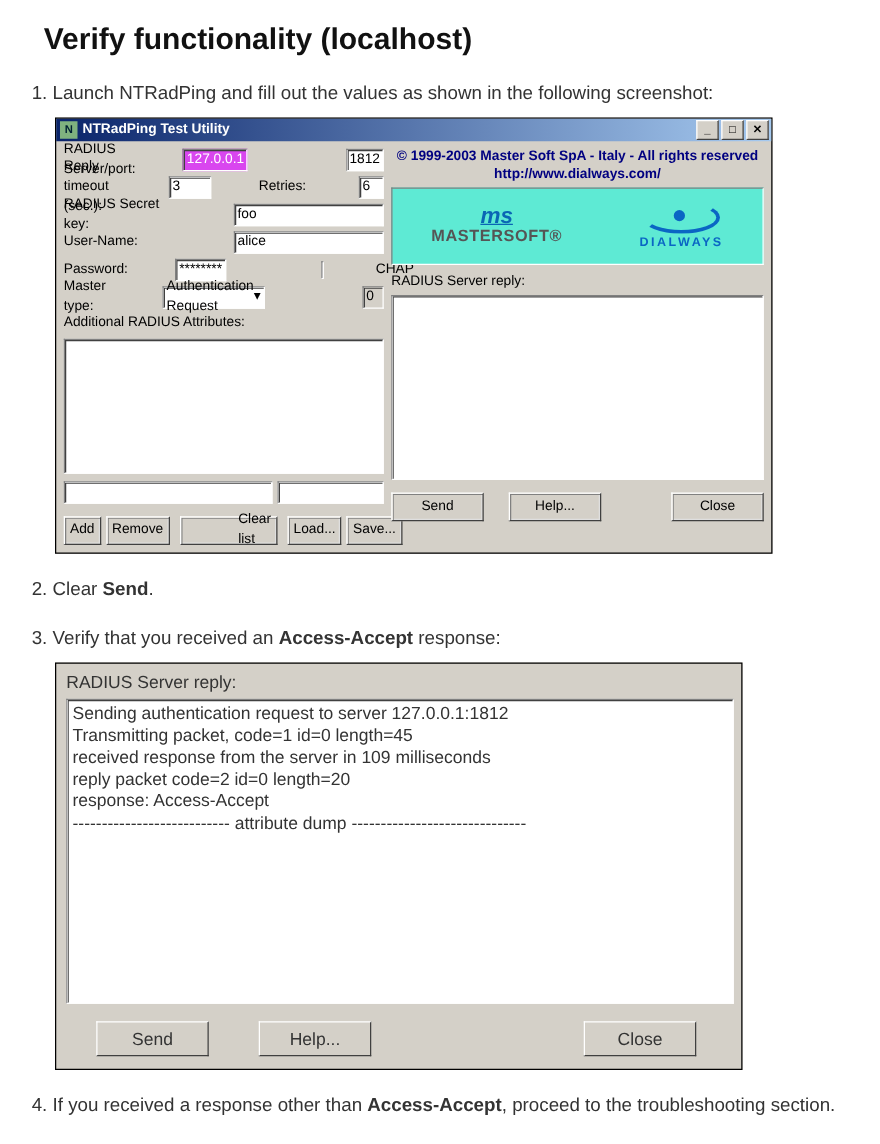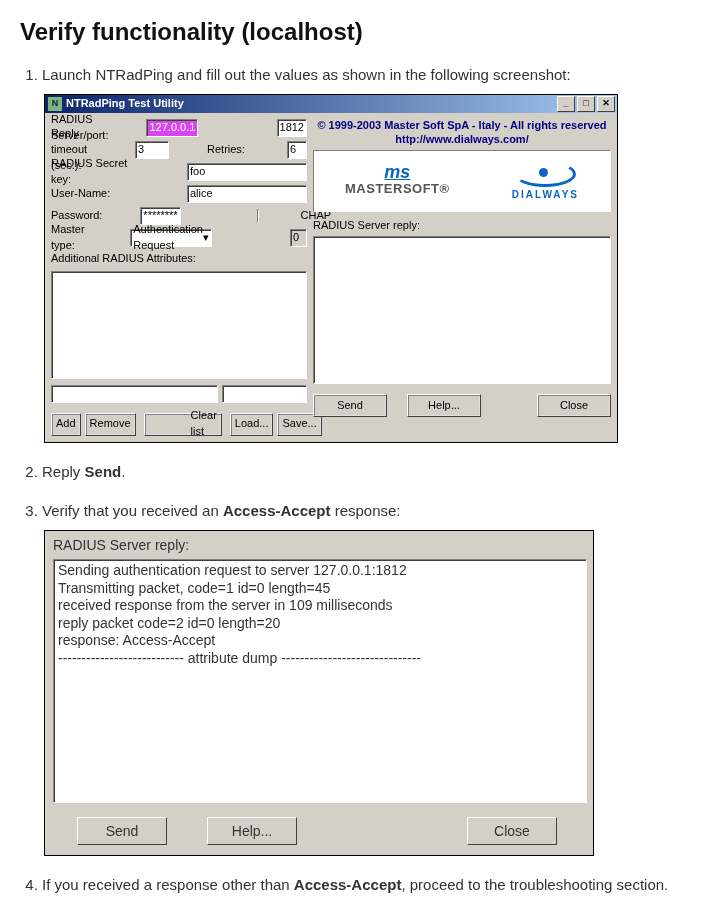--- a/index.html
+++ b/index.html
@@ -9,21 +9,21 @@
   font-family: "Segoe UI", Arial, sans-serif;
   font-size: 15px;
   color: #333;
   width: 704px;
   box-sizing: border-box;
 }
 h2 {
   font-family: "Segoe UI", Arial, sans-serif;
   font-weight: 700;
   font-size: 24px;
-  margin: 0 0 18px 0;
+  margin: 0 0 18px 15px;
   color: #111;
 }
 ol {
   padding-left: 22px;
   margin: 0;
 }
 ol > li {
   margin-bottom: 18px;
   line-height: 1.45;
 }
@@ -141,21 +141,21 @@
 
 .infotext {
   text-align: center;
   color: #000080;
   font-weight: bold;
   font-size: 11px;
   line-height: 1.25;
   margin-bottom: 4px;
 }
 .logos {
-  background: #ffffff;
+  background: #5eead4;
   border: 1px solid #808080;
   border-right-color: #fff;
   border-bottom-color: #fff;
   height: 60px;
   display: flex;
   align-items: center;
   justify-content: space-around;
   margin-bottom: 6px;
 }
 .logo-ms {
@@ -367,21 +367,21 @@
             <div class="btn" style="width:64px;">Help...</div>
             <div style="flex:1;"></div>
             <div class="btn" style="width:64px;">Close</div>
           </div>
         </div>
       </div>
     </div>
   </li>
 
   <li>
-    <span>Reply </span><strong>Send</strong><span>.</span>
+    <span>Clear </span><strong>Send</strong><span>.</span>
   </li>
 
   <li>
     <span>Verify that you received an </span><strong>Access-Accept</strong><span> response:</span>
 
     <div class="win2">
       <div class="title2">RADIUS Server reply:</div>
       <div class="replybox2">Sending authentication request to server 127.0.0.1:1812
 Transmitting packet, code=1 id=0 length=45
 received response from the server in 109 milliseconds

